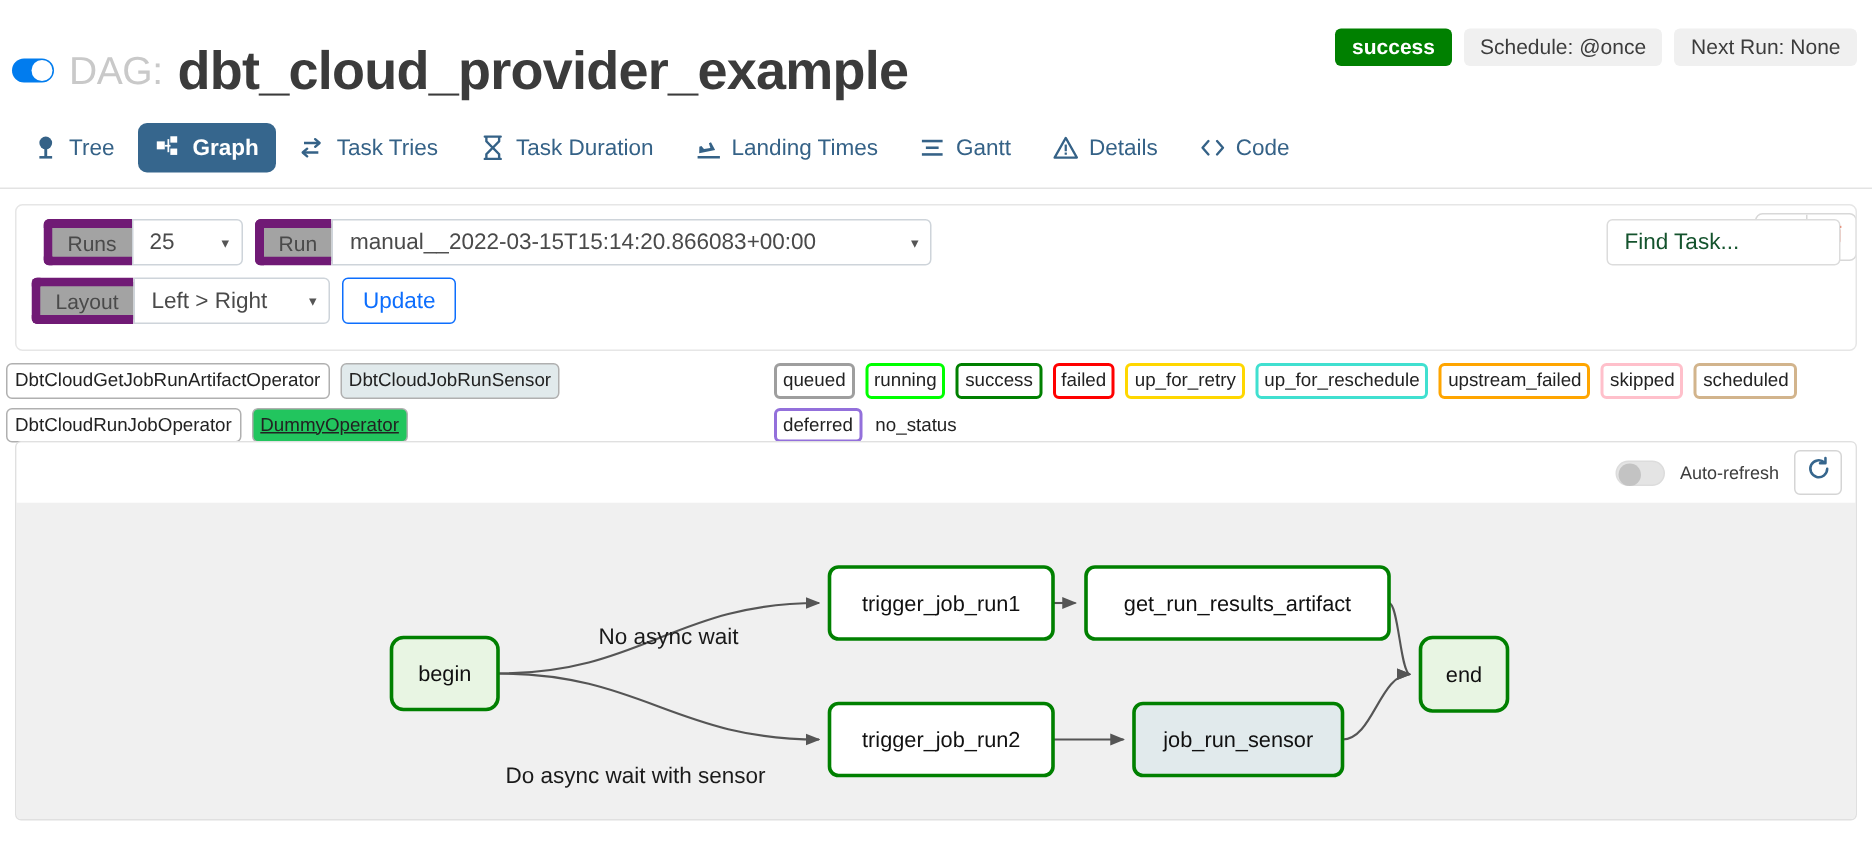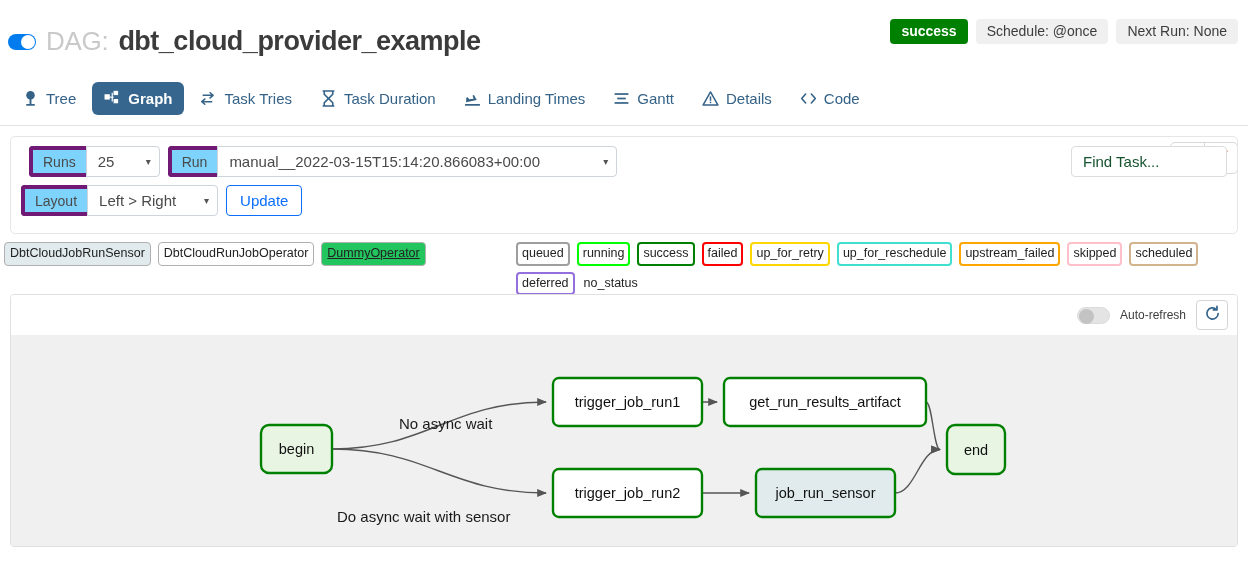--- a/index.html
+++ b/index.html
@@ -38,21 +38,21 @@
     border-radius: 50%;
     background: #fff;
   }
   .dag-label {
     font-size: 26px;
     color: #c9c9c9;
     font-weight: 400;
     letter-spacing: -0.3px;
   }
   .dag-name {
-    font-size: 27px;
+    font-size: 36px;
     font-weight: bold;
     color: #3b3b3b;
     letter-spacing: -0.5px;
   }
 
   .header-badges {
     position: absolute;
     right: 10px; top: 19px;
     display: flex; gap: 8px; align-items: center;
   }
@@ -122,22 +122,22 @@
     margin: 10px 10px 0;
     border: 1px solid #e6e6e6;
     border-radius: 5px;
     padding: 9px 10px;
     min-height: 78px;
   }
   .tb-row { display: flex; align-items: center; gap: 0; margin-bottom: 8px; }
   .grp { display: flex; align-items: stretch; }
   .grp > * { height: 31px; }
   .addon {
-    background: #7dd3fc;
-    border: 4px solid #701a75;
+    background: #a3a3a3;
+    border: 6px solid #701a75;
     display: flex; align-items: center;
     padding: 0 10px;
     font-size: 14px;
     color: #4a4a4a;
   }
   .addon.left { border-radius: 4px 0 0 4px; border-right: none; }
   .fld {
     background: #fff;
     border: 1px solid #ced4da;
     border-radius: 0 4px 4px 0;
@@ -438,20 +438,21 @@
     </div>
     <div class="gap"></div>
     <button class="btn-update">Update</button>
   </div>
 
   <div class="find-task">Find Task...</div>
 </div>
 
 <div class="legend">
   <div class="legend-group op-legend" id="op-legend">
+      <span class="chip" style="background: rgb(255, 255, 255); border-color: rgb(176, 176, 176);">DbtCloudGetJobRunArtifactOperator</span>
       <span class="chip" style="background: rgb(225, 234, 236); border-color: rgb(176, 176, 176);">DbtCloudJobRunSensor</span>
       <span class="chip" style="background: rgb(255, 255, 255); border-color: rgb(176, 176, 176);">DbtCloudRunJobOperator</span>
       <span class="chip" style="background: #22c55e; border-color: rgb(176, 176, 176); text-decoration: underline;">DummyOperator</span>
     </div>
   <div class="legend-group st-legend" id="st-legend">
       <span class="chip bordered2" style="border-color: rgb(158, 158, 158);">queued</span>
       <span class="chip bordered2" style="border-color: rgb(0, 255, 0);">running</span>
       <span class="chip bordered2" style="border-color: rgb(0, 128, 0);">success</span>
       <span class="chip bordered2" style="border-color: rgb(255, 0, 0);">failed</span>
       <span class="chip bordered2" style="border-color: rgb(255, 215, 0);">up_for_retry</span>

